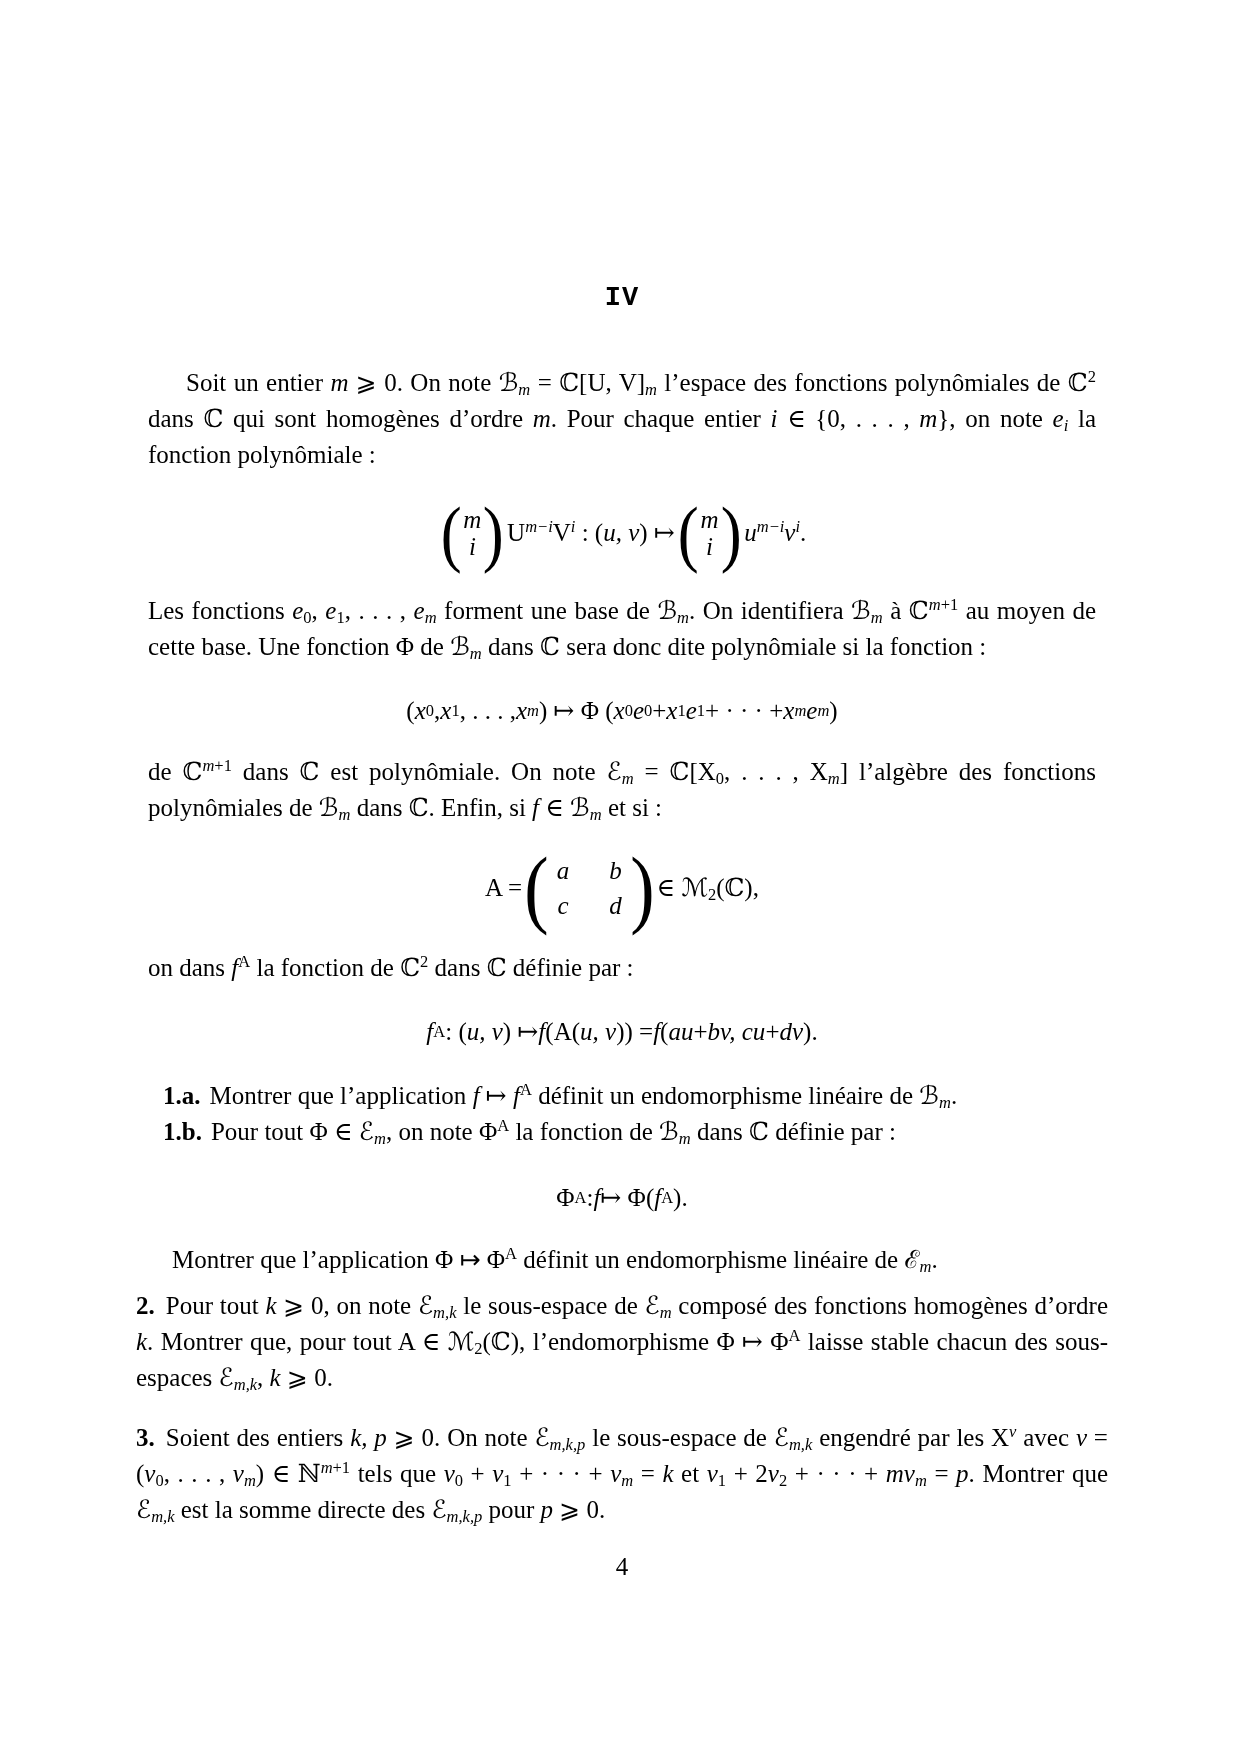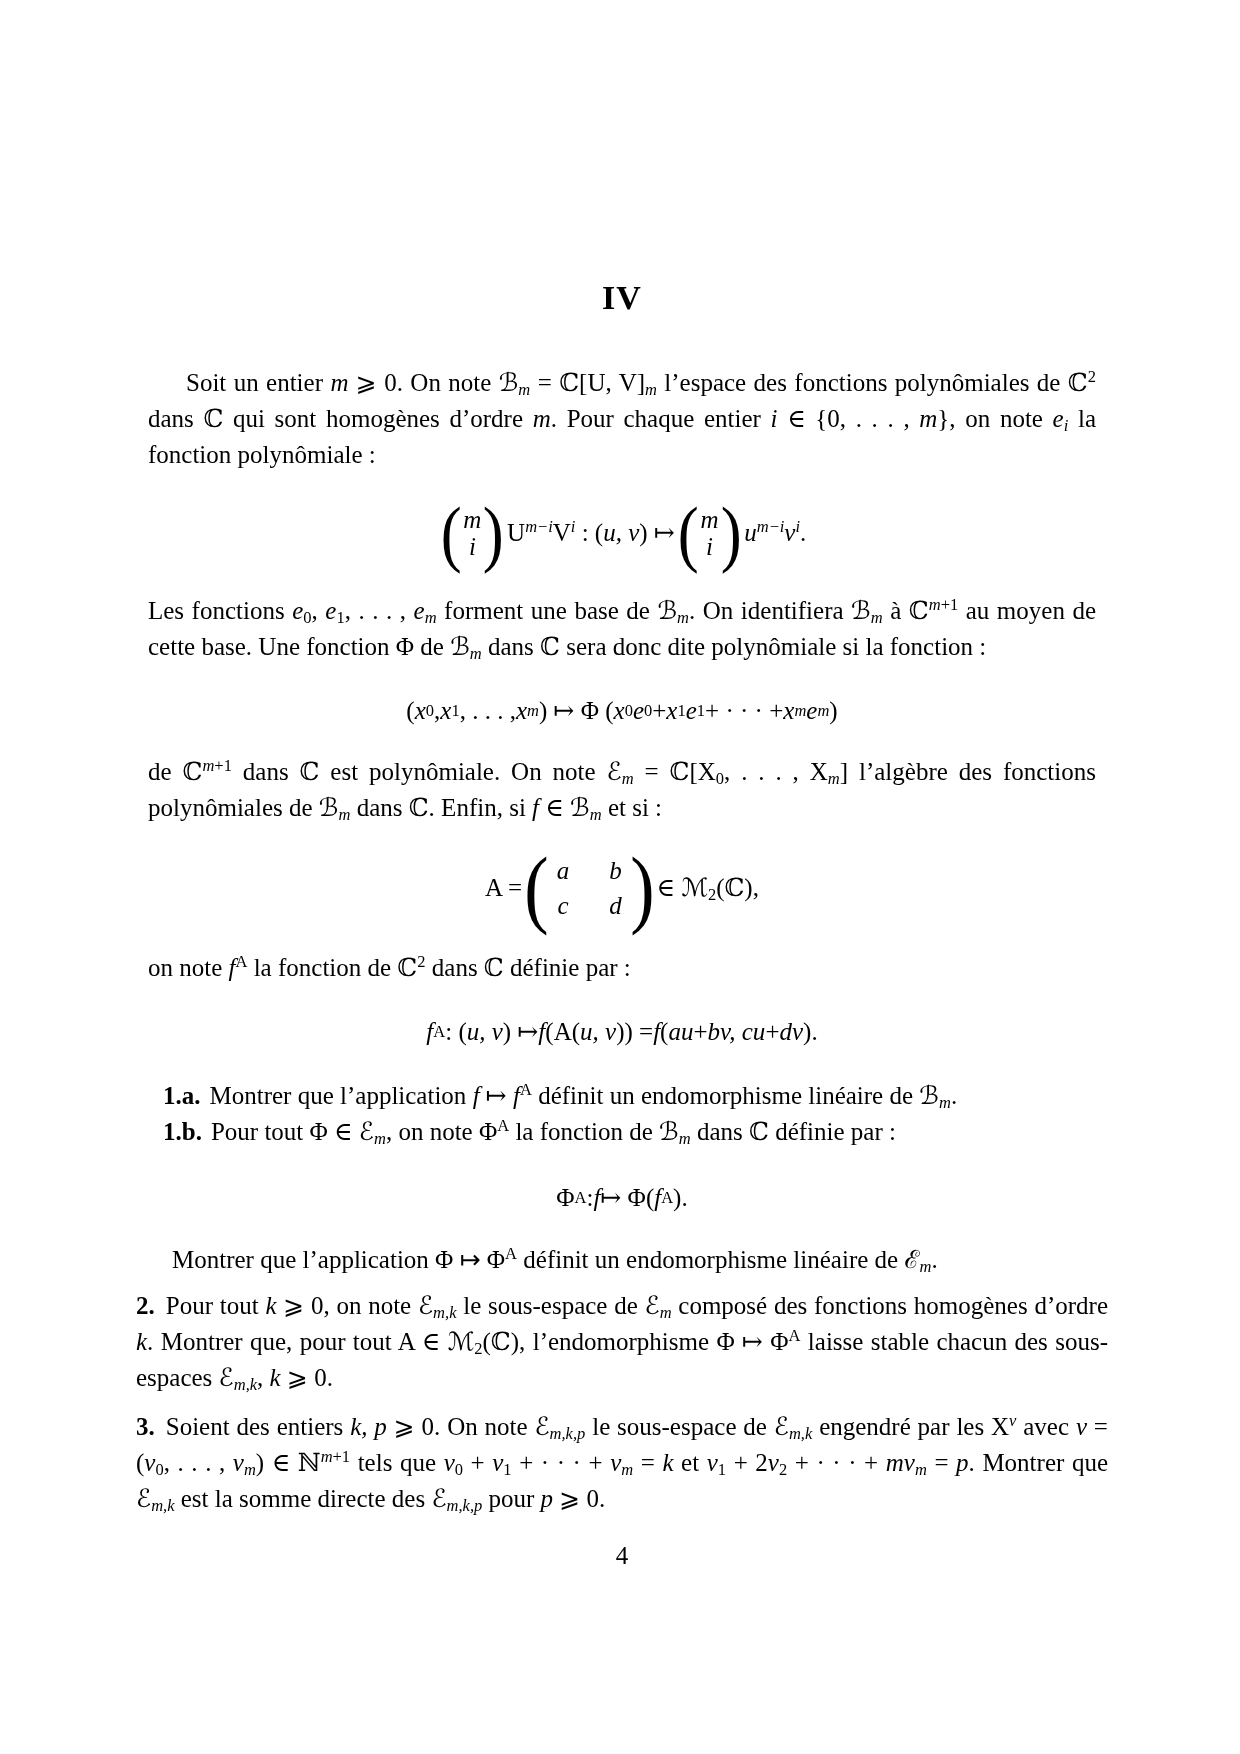--- a/index.html
+++ b/index.html
@@ -10,26 +10,27 @@
     background:#ffffff;
     box-sizing:border-box;
     padding:283px 132px 0 136px;
     font-family:"Liberation Serif","DejaVu Serif","DejaVu Sans",serif;
     font-size:25px;
     line-height:36px;
     color:#000;
   }
   .content{width:972px;}
   h1.title{
-    font-size:34px;
+    font-size:27px;
     line-height:30px;
     font-weight:bold;
     text-align:center;
     margin:0 0 52px 0;
     letter-spacing:1px;
+    font-family:Liberation Mono, monospace;
   }
   p.para{margin:12px;text-align:justify;}
   p.indent{text-indent:38px;}
   
   .i{font-style:italic;}
   .sup{font-size:66%;vertical-align:0.55em;line-height:0;}
   .sub{font-size:66%;vertical-align:-0.22em;line-height:0;}
   .sup.i,.sub.i{font-style:italic;}
   
   .display{
@@ -59,21 +60,21 @@
     column-gap:40px;row-gap:8px;
     line-height:27px;margin:0 6px;text-align:center;
   }
   
   .q{margin:0;text-align:justify;}
   .qlabel{font-weight:bold;margin-right:11px;}
   .subitem{padding-left:27px;}
   .subitem .qlabel{margin-right:9px;}
   .cont{padding-left:36px;font-family:Liberation Serif, serif;}
   #q2{margin-top:10px;}
-  #q3{margin-top:13px;}
+  #q3{margin-top:24px;}
   .pagenum{
     margin:21px 0 0 0;
     text-align:center;
   }
 </style>
 </head>
 <body>
 
 <div class="sheet">
   <div class="content">
@@ -141,21 +142,21 @@
         <span class="mat">
           <span class="i">a</span>
           <span class="i">b</span>
           <span class="i">c</span>
           <span class="i">d</span>
         </span>
         <span class="bp2">)</span>
         <span><span> ∈ ℳ</span><span class="sub">2</span><span>(ℂ),</span></span>
     </div>
 
-    <p class="para"><span>on note </span><span class="i">f</span><span class="sup">A</span><span> la fonction de ℂ</span><span class="sup">2</span><span> dans ℂ définie par :</span></p>
+    <p class="para"><span>on dans </span><span class="i">f</span><span class="sup">A</span><span> la fonction de ℂ</span><span class="sup">2</span><span> dans ℂ définie par :</span></p>
 
     <div class="display" id="eq-fa">
         <span class="i">f</span>
         <span class="sup">A</span>
         <span> : (</span>
         <span class="i">u, v</span>
         <span>) ↦ </span>
         <span class="i">f</span>
         <span>(A(</span>
         <span class="i">u, v</span>

